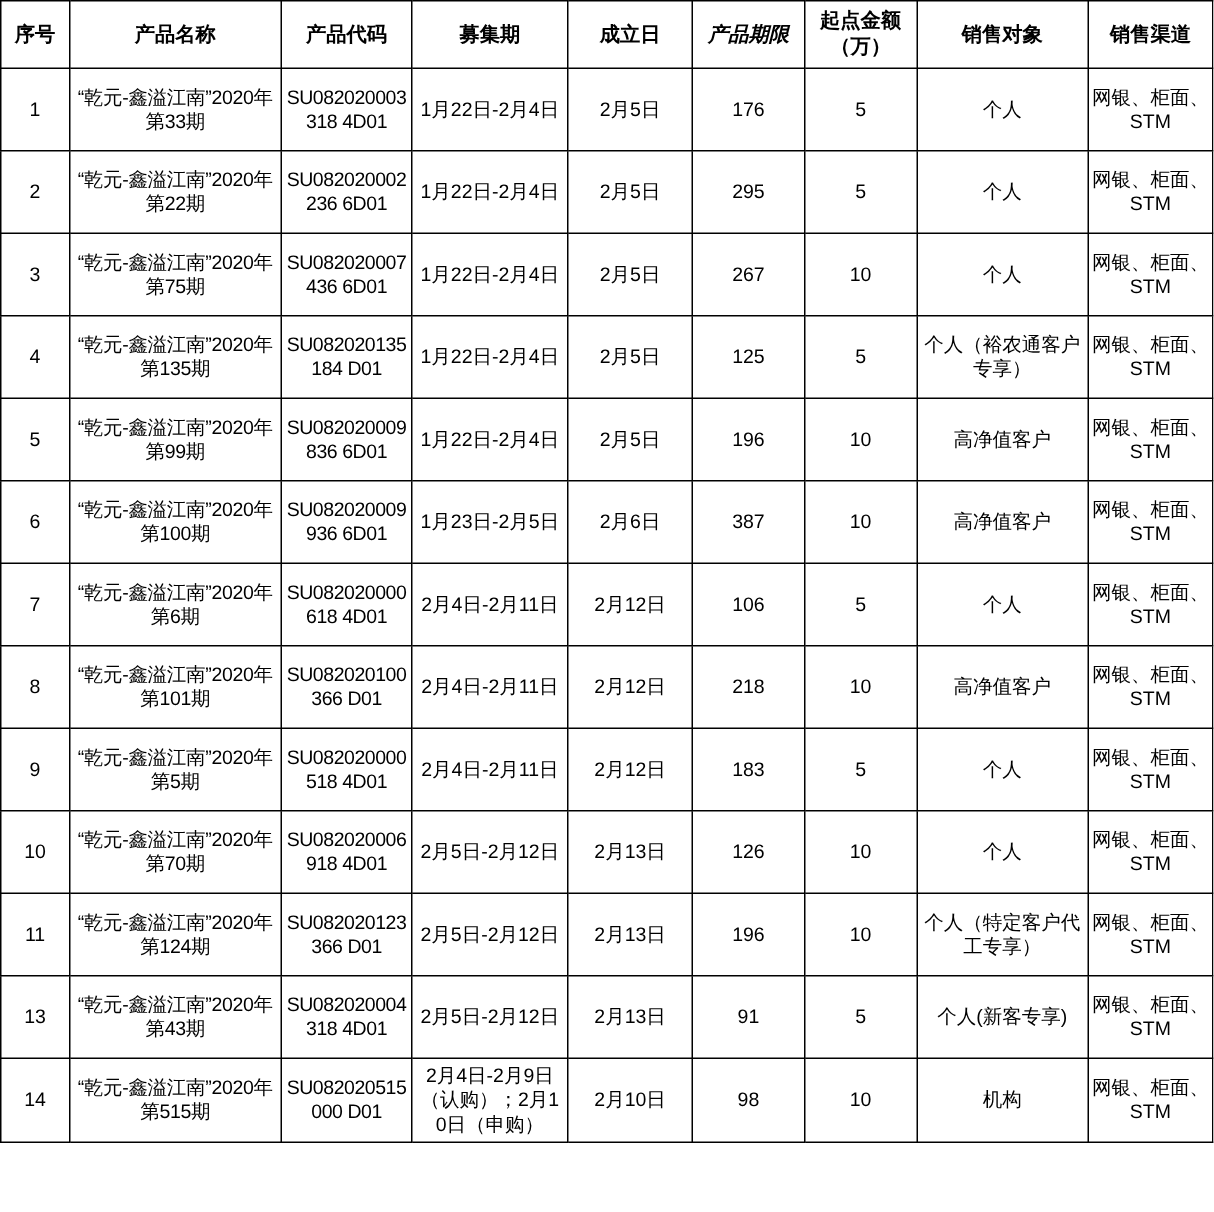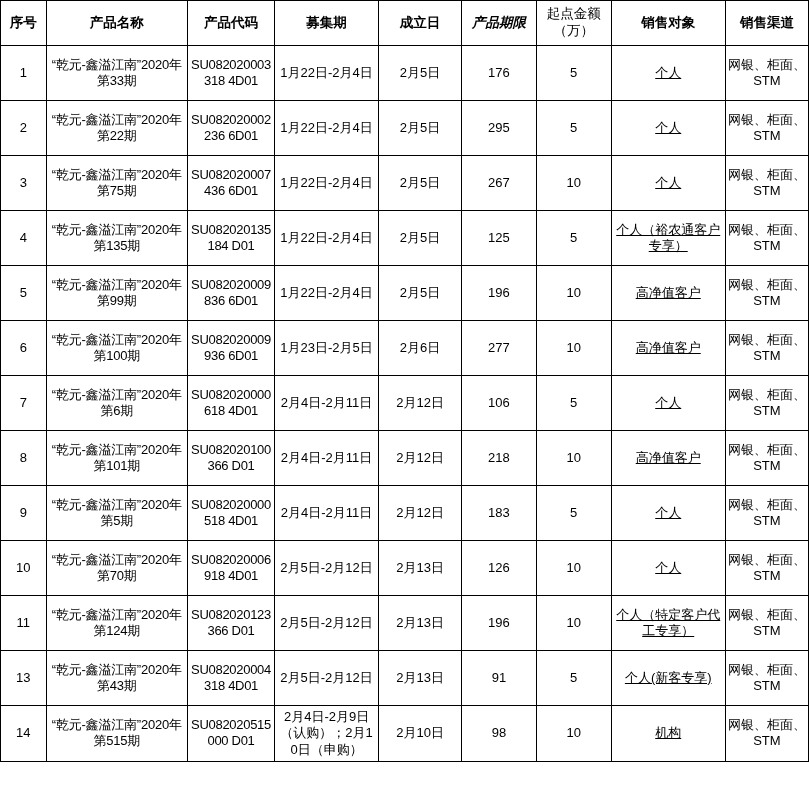--- a/index.html
+++ b/index.html
@@ -45,23 +45,23 @@
   .col-code     { width: 84px; margin-top: 44px; }
   .col-raise    { width: 100px; margin-top: 21px; }
   .col-est      { width: 80px; }
   .col-term     { width: 72px; font-style: italic; }
   .col-min      { width: 72px; }
   .col-target   { width: 110px; }
   .col-channel  { width: 80px; }
 
   td.cell-name    { font-size: 12.5px; letter-spacing: -0.2px; }
   td.cell-code    { font-size: 12.5px; letter-spacing: -0.3px; margin-left: 20px; }
-  td.cell-target  { font-size: 12.5px; text-decoration: underline; }
+  td.cell-target  { font-size: 12.5px; }
   td.cell-channel { font-size: 12.5px; text-align: left; padding-left: 5px; }
-  th.col-min .sub { display: block; font-weight: normal; }
+  th.col-min .sub { display: block; font-weight: bold; }
 </style>
 </head>
 <body>
 
 <table id="product-table">
   <colgroup>
     <col class="col-idx">
       <col class="col-name">
       <col class="col-code">
       <col class="col-raise">
@@ -142,21 +142,21 @@
         <td class="cell-min-amount">10</td>
         <td class="cell-target">高净值客户</td>
         <td class="cell-channel">网银、柜面、STM</td>
       </tr>
       <tr>
         <td class="cell-index">6</td>
         <td class="cell-name">“乾元-鑫溢江南”2020年第100期</td>
         <td class="cell-code">SU082020009936 6D01</td>
         <td class="cell-raise-period">1月23日-2月5日</td>
         <td class="cell-established">2月6日</td>
-        <td class="cell-term">277</td>
+        <td class="cell-term">387</td>
         <td class="cell-min-amount">10</td>
         <td class="cell-target">高净值客户</td>
         <td class="cell-channel">网银、柜面、STM</td>
       </tr>
       <tr>
         <td class="cell-index">7</td>
         <td class="cell-name">“乾元-鑫溢江南”2020年第6期</td>
         <td class="cell-code">SU082020000618 4D01</td>
         <td class="cell-raise-period">2月4日-2月11日</td>
         <td class="cell-established">2月12日</td>

